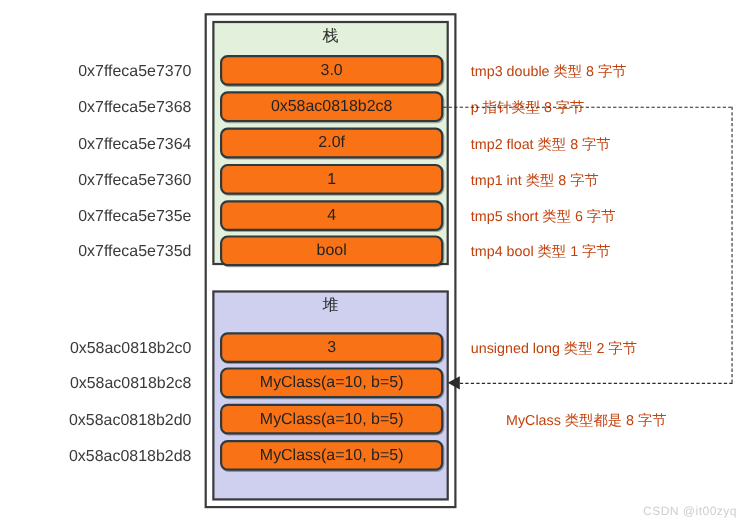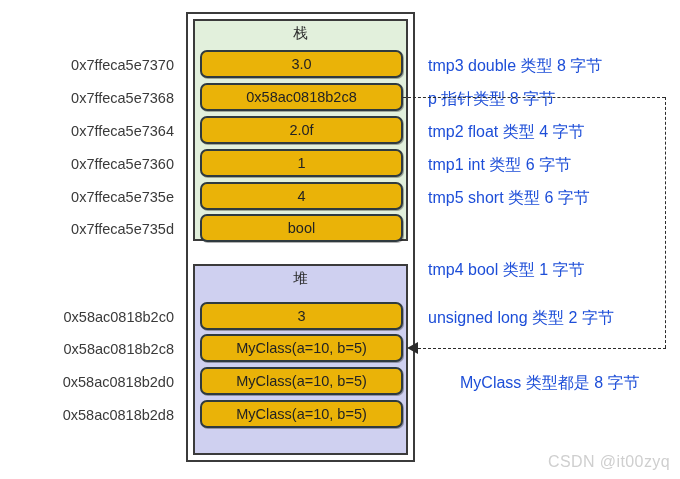--- a/index.html
+++ b/index.html
@@ -68,39 +68,39 @@
     line-height: 1.25;
     color: #2b2b2b;
   }
 
   
   .cell {
     position: absolute;
     left: 200px;
     width: 203px;
     height: 28px;
-    background: #eab308;
+    background: #f97316;
     border: 2px solid #2f3a3f;
     border-radius: 7px;
     box-sizing: border-box;
     display: flex;
     align-items: center;
     justify-content: center;
     font-size: 14.5px;
     color: #232323;
     box-shadow: 1px 1px 0 rgba(0,0,0,0.30);
   }
 
   
   .note {
     position: absolute;
     left: 428px;
-    font-size: 16px;
+    font-size: 13px;
     line-height: 1;
-    color: #1d4ed8;
+    color: #c2410c;
     white-space: nowrap;
   }
 
   
   .dash-h {
     position: absolute;
     height: 0;
     border-top: 1.6px dashed #2b2b2b;
   }
   .dash-v {
@@ -115,21 +115,21 @@
     border-top: 6px solid transparent;
     border-bottom: 6px solid transparent;
     border-right: 11px solid #2b2b2b;
   }
 
   
   .watermark {
     position: absolute;
     right: 10px;
     bottom: 8px;
-    font-size: 16px;
+    font-size: 11px;
     color: #cfcfcf;
     letter-spacing: 0.4px;
     white-space: nowrap;
     margin-top: 32px;
   }
 </style>
 </head>
 <body>
 
 <div class="addr" style="top:58px;">0x7ffeca5e7370</div>
@@ -161,24 +161,24 @@
   <div class="region-title">堆</div>
 </div>
 
 <div class="cell" style="top:302px;">3</div>
 <div class="cell" style="top:334px;">MyClass(a=10, b=5)</div>
 <div class="cell" style="top:367px;">MyClass(a=10, b=5)</div>
 <div class="cell" style="top:400px;">MyClass(a=10, b=5)</div>
 
 <div class="note" style="top:58px;">tmp3 double 类型 8 字节</div>
 <div class="note" style="top:91px;">p 指针类型 8 字节</div>
-<div class="note" style="top:124px;">tmp2 float 类型 4 字节</div>
-<div class="note" style="top:157px;">tmp1 int 类型 6 字节</div>
+<div class="note" style="top:124px;">tmp2 float 类型 8 字节</div>
+<div class="note" style="top:157px;">tmp1 int 类型 8 字节</div>
 <div class="note" style="top:190px;">tmp5 short 类型 6 字节</div>
-<div class="note" style="top:222px;margin-top:40px;">tmp4 bool 类型 1 字节</div>
+<div class="note" style="top:222px;">tmp4 bool 类型 1 字节</div>
 
 <div class="note" style="top:310px;">unsigned long 类型 2 字节</div>
 <div class="note" style="top:375px;margin-left:32px;">MyClass 类型都是 8 字节</div>
 
 <div class="dash-h" style="left:403px; top:97px; width:262px;"></div>
 
 <div class="dash-v" style="left:665px; top:97px; height:251px;"></div>
 
 <div class="dash-h" style="left:418px; top:348px; width:248px;"></div>
 

